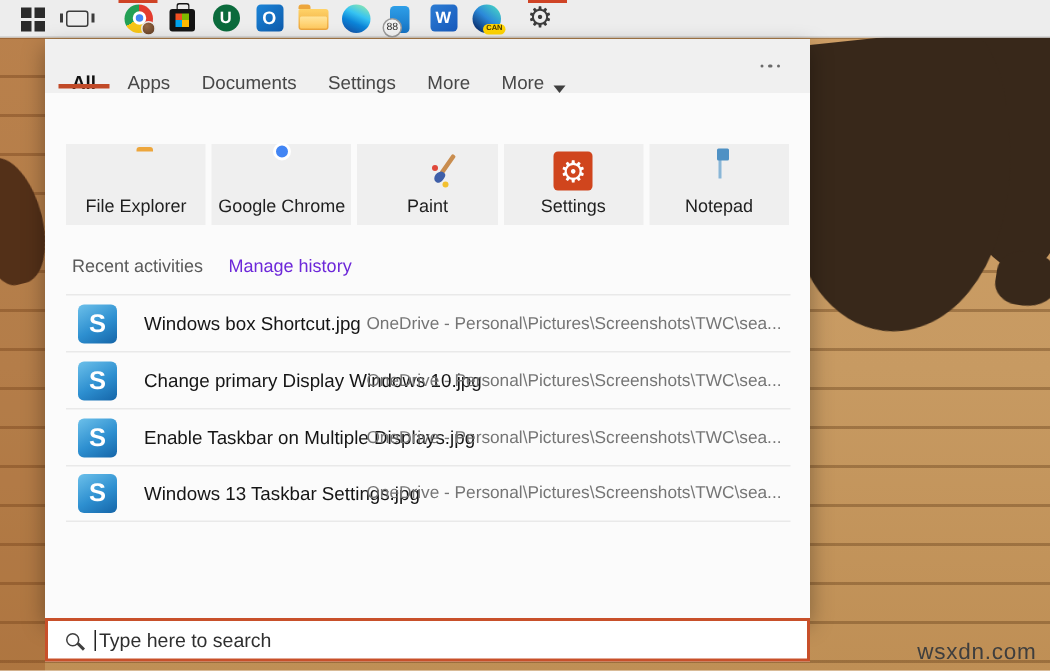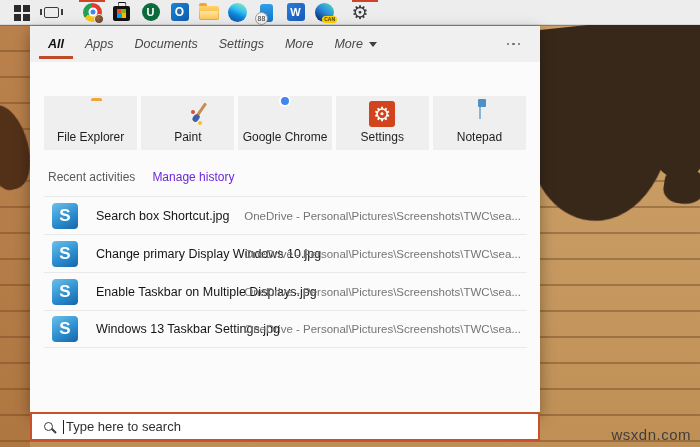--- a/index.html
+++ b/index.html
@@ -52,21 +52,21 @@
   .phone-badge{position:absolute;left:-5px;bottom:-3px;width:13px;height:13px;border-radius:50%;background:#f3f3f3;border:1px solid #9a9a9a;color:#333;font-size:7px;display:flex;align-items:center;justify-content:center;}
   .ic-word{width:18px;height:18px;border-radius:3px;background:linear-gradient(135deg,#2b7cd3,#185abd);color:#fff;font-weight:bold;font-size:11px;display:flex;align-items:center;justify-content:center;}
   .ic-canary{width:19px;height:19px;border-radius:50%;background:linear-gradient(220deg,#46d3c5 8%,#2b89d9 48%,#0b2f6e 88%);position:relative;}
   .canary-badge{position:absolute;right:-3px;bottom:-1px;background:#ffd400;border-radius:4px;font-size:5px;line-height:7px;padding:0 2px;color:#4a3a00;font-weight:bold;}
   .glyph{font-family:"DejaVu Sans",sans-serif;}
   .ic-gear{font-size:19px;color:#3c3c3c;line-height:1;}
 
   
   .panel{position:absolute;left:30px;top:26px;width:510px;height:386px;background:#fbfbfb;box-shadow:0 5px 14px rgba(0,0,0,.35);z-index:5;}
   .tabs{position:absolute;top:0;left:0;right:0;height:36px;background:#f0f0f0;display:flex;align-items:center;padding-left:18px;gap:21px;font-size:12.5px;color:#474747;}
-  .tab{position:relative;display:flex;align-items:center;height:100%;cursor:default;white-space:nowrap;font-style:italic;}
+  .tab{position:relative;display:flex;align-items:flex-end;height:100%;cursor:default;white-space:nowrap;}
   .tab.active{font-weight:bold;color:#111;}
   .tab.active::after{content:'';position:absolute;left:-9px;right:-9px;bottom:3px;height:3px;background:var(--accent);}
   .chev{width:0;height:0;border-left:4px solid transparent;border-right:4px solid transparent;border-top:5px solid #3f3f3f;margin-left:6px;}
   .overflow-dots{margin-left:auto;margin-right:20px;display:flex;gap:3px;}
   .overflow-dots i{width:2.5px;height:2.5px;border-radius:50%;background:#6a6a6a;}
 
   .section-label{position:absolute;top:46px;left:18px;font-size:12px;color:#5a5a5a;margin-top:28px;}
 
   .cards{position:absolute;top:70px;left:14px;right:14px;height:54px;display:flex;gap:4px;}
   .card{flex:1;background:#efefef;position:relative;}
@@ -203,46 +203,46 @@
   </div>
 
   <div class="section-label">Top apps</div>
 
   <div class="cards">
     <div class="card">
       <span class="card-ic ap-folder"><span class="front"></span></span>
       <div class="card-label">File Explorer</div>
     </div>
     <div class="card">
+      <span class="card-ic ap-chrome"><span class="chrome-core"></span></span>
+      <div class="card-label">Google Chrome</div>
+    </div>
+    <div class="card">
       <span class="card-ic ap-brush"><span class="handle"></span><span class="tip"></span><span class="dot1"></span><span class="dot2"></span></span>
       <div class="card-label">Paint</div>
-    </div>
-    <div class="card">
-      <span class="card-ic ap-chrome"><span class="chrome-core"></span></span>
-      <div class="card-label">Google Chrome</div>
     </div>
     <div class="card">
       <span class="card-ic ap-settings glyph">⚙</span>
       <div class="card-label">Settings</div>
     </div>
     <div class="card">
       <span class="card-ic ap-note"></span>
       <div class="card-label">Notepad</div>
     </div>
   </div>
 
   <div class="recent-hdr">
     <span class="recent-title">Recent activities</span>
     <span class="manage-link">Manage history</span>
   </div>
 
   <div class="list">
     <div class="row">
       <span class="row-ic">S</span>
-      <span class="row-title">Search box Shortcut.jpg</span>
+      <span class="row-title">Windows box Shortcut.jpg</span>
       <span class="row-path">OneDrive - Personal\Pictures\Screenshots\TWC\sea...</span>
     </div>
     <div class="row">
       <span class="row-ic">S</span>
       <span class="row-title">Change primary Display Windows 10.jpg</span>
       <span class="row-path">OneDrive - Personal\Pictures\Screenshots\TWC\sea...</span>
     </div>
     <div class="row">
       <span class="row-ic">S</span>
       <span class="row-title">Enable Taskbar on Multiple Displays.jpg</span>

